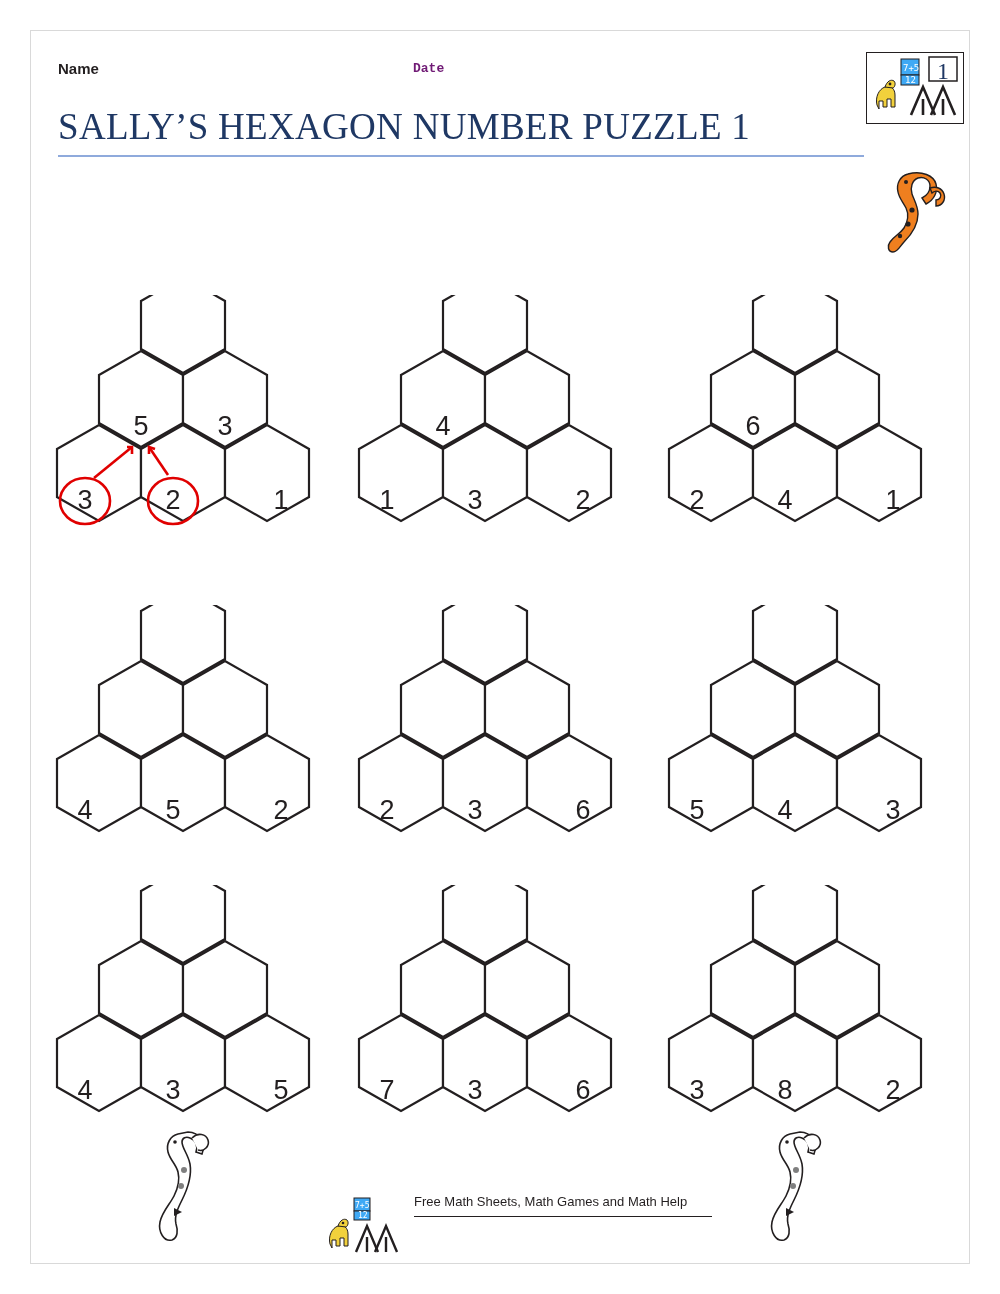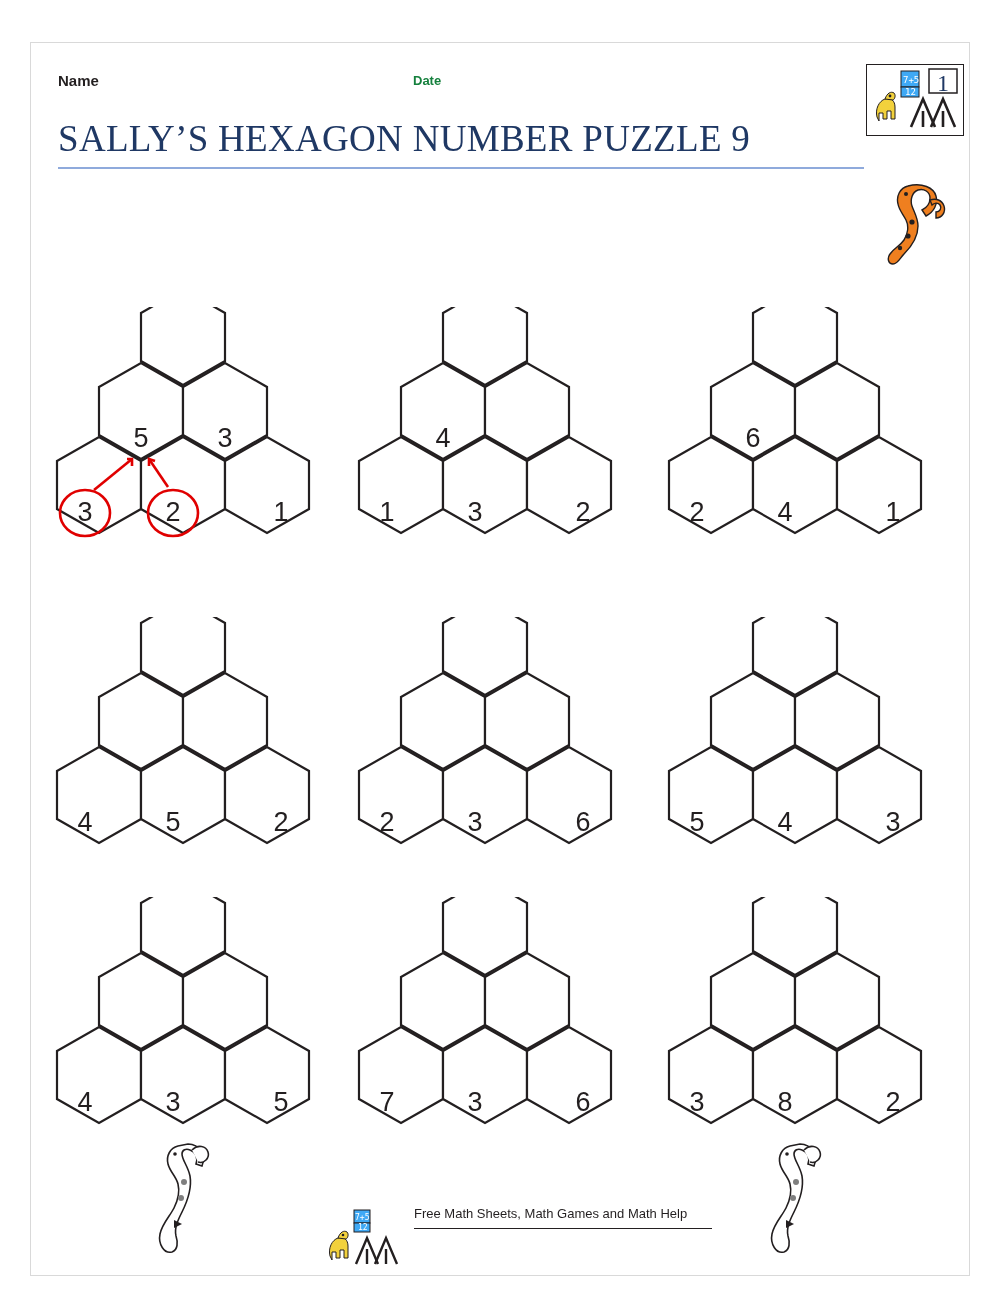--- a/index.html
+++ b/index.html
@@ -9,21 +9,21 @@
   }
   body {
     width: 1000px;
     height: 1294px;
     font-family: "Liberation Sans", sans-serif;
     position: relative;
     overflow: hidden;
   }
   .page {
     position: absolute;
-    left: 0; top: 12px;
+    left: 0; top: 0;
     width: 1000px;
     height: 962px;
     background: #fff;
     box-sizing: border-box;
   }
   
   .page-border-top {
     position: absolute; left: 30px; top: 30px; width: 940px; height: 1px;
     background: #d9d9d9;
   }
@@ -45,21 +45,22 @@
     left: 58px; top: 60px;
     font-size: 15px;
     font-weight: bold;
     color: #231f20;
   }
   .date-label {
     position: absolute;
     left: 413px; top: 61px;
     font-size: 13px;
     font-weight: bold;
-    color: #15803d;
+    color: #701a75;
+    font-family: Liberation Mono, monospace;
   }
   .title {
     position: absolute;
     left: 58px; top: 105px;
     font-family: "Liberation Serif", serif;
     font-size: 37px;
     letter-spacing: 0.3px;
     color: #1f3864;
     white-space: nowrap;
   }
@@ -161,21 +162,21 @@
 <div class="page">
 
   <div class="page-border-top"></div>
   <div class="page-border-left"></div>
   <div class="page-border-right"></div>
   <div class="page-border-bottom"></div>
 
   <div class="name-label">Name</div>
   <div class="date-label">Date</div>
 
-  <div class="title">SALLY’S HEXAGON NUMBER PUZZLE 9</div>
+  <div class="title">SALLY’S HEXAGON NUMBER PUZZLE 1</div>
   <div class="title-rule"></div>
 
 
   <div class="badge">
     <svg width="96" height="70" viewBox="0 0 96 70">
       <rect x="0" y="0" width="96" height="70" fill="#ffffff"></rect>
 
       <g fill="#f2d13c" stroke="#231f20" stroke-width="1">
         <path d="M10 52 C8 44 12 36 18 34 C24 32 28 36 28 42 L28 54 L24 54 L24 46 L20 46 L20 54 L16 54 L16 48 L12 48 L12 56 Z"></path>
         <path d="M18 34 C20 28 24 26 27 28 C29 30 28 34 26 35 Z"></path>

